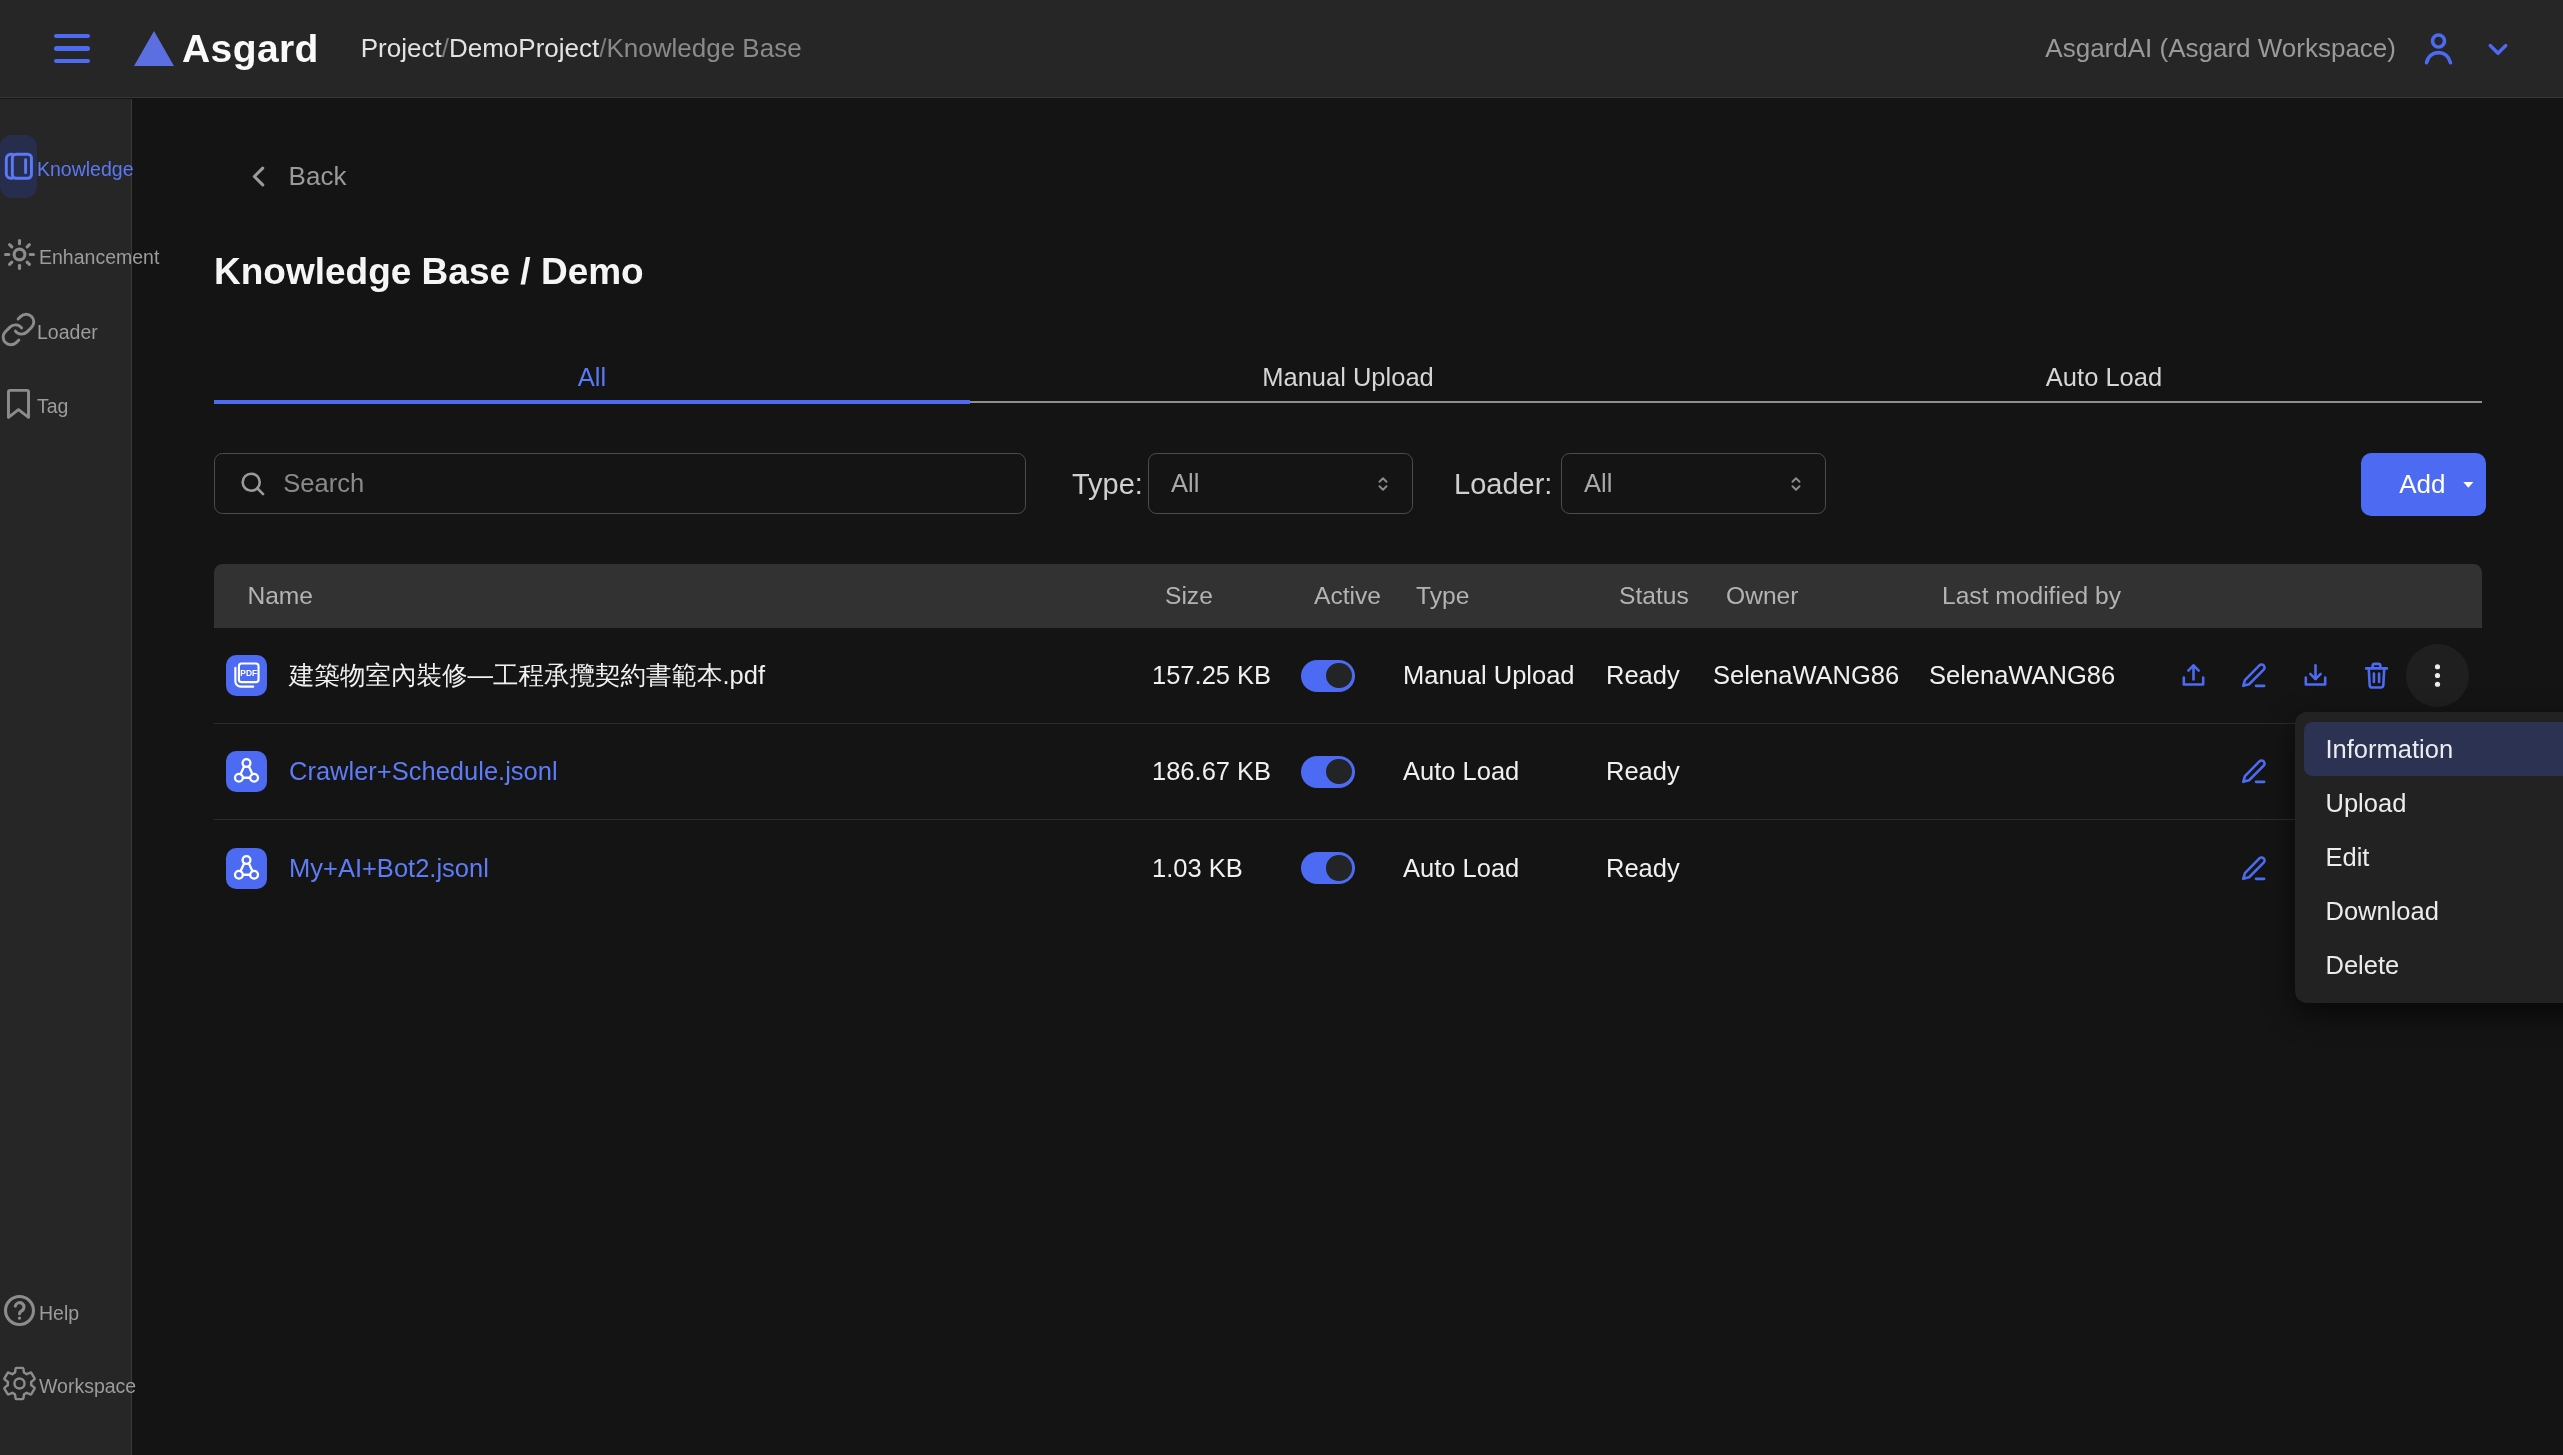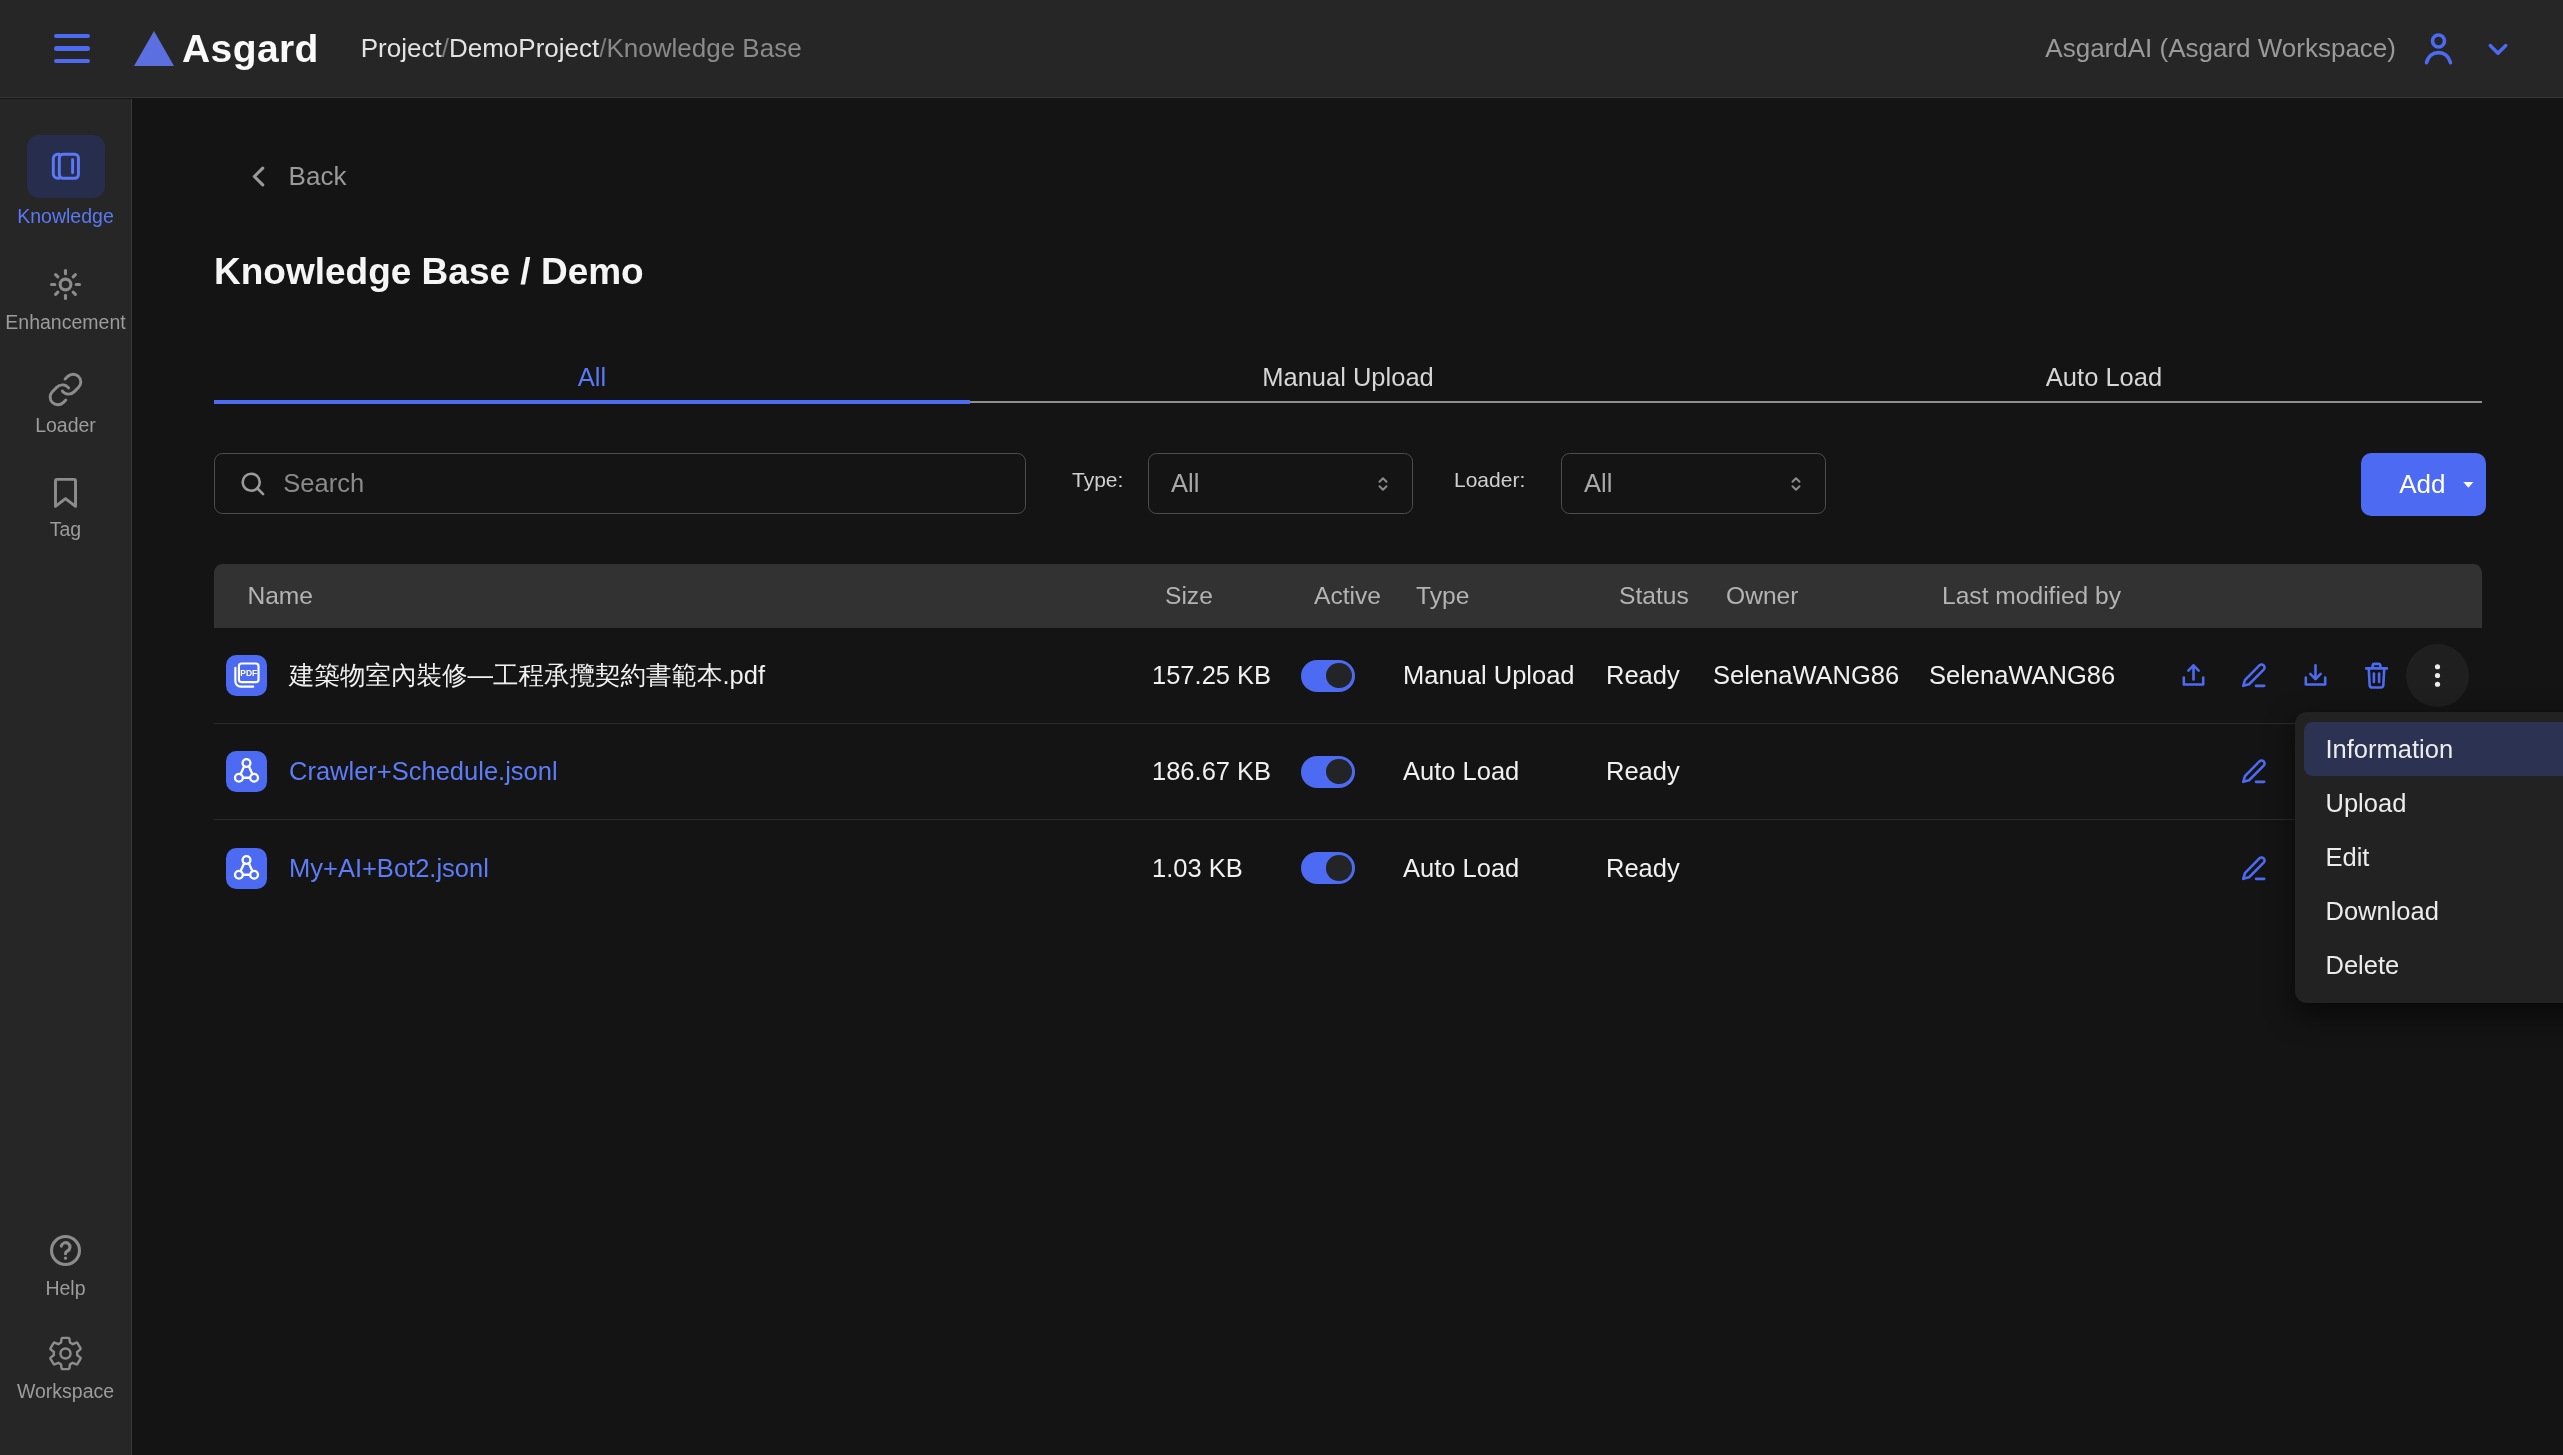--- a/index.html
+++ b/index.html
@@ -28,42 +28,42 @@
   .crumb-sep { color:#7d7d7d; font-weight:400; }
   .crumb.current { color:#8a8a8a; font-weight:400; }
   .topbar-right { margin-left:auto; margin-right:48px; display:flex; align-items:center; gap:22px; }
   .account-label { color:#9a9a9a; font-size:26px; }
   
   .sidebar {
     position:absolute; left:0; top:99px; width:132px; height:1357px;
     background:#262626; border-right:1.7px solid #3a3a3a;
     display:flex; flex-direction:column; align-items:center;
   }
-  .side-item { width:100%; display:flex; flex-direction:column; align-items:center; cursor:pointer; }
+  .side-item { width:100%; display:flex; align-items:center; cursor:pointer; }
   .side-label { font-size:19.5px; color:#9c9c9c; margin-top:6.8px; text-align:center; }
   .side-item.active .side-label { color:#5b78f6; }
   .icon-pill { width:78px; height:63px; border-radius:12px; display:flex; align-items:center; justify-content:center; }
   .side-item.active .icon-pill { background:#272e4d; }
   .side-spacer { flex:1; }
   
   .back-row { position:absolute; left:244px; top:161px; display:flex; align-items:center; gap:13.6px; cursor:pointer; }
   .back-label { color:#9a9a9a; font-size:26px; }
   .page-title { position:absolute; left:214px; top:251px; color:#f5f5f5; font-size:37px; font-weight:700; }
   
   .tabs { position:absolute; left:214px; top:353px; width:2268px; height:50px;
     display:grid; grid-template-columns:1fr 1fr 1fr; border-bottom:2.5px solid #8f8f8f; }
   .tab { display:flex; align-items:center; justify-content:center; font-size:25.5px; color:#d6d6d6; position:relative; cursor:pointer; }
   .tab.active { color:#5b78f6; }
   .tab.active::after { content:""; position:absolute; left:0; right:0; bottom:-3.4px; height:4.2px; background:#4d6bf2; }
   
   .searchbox { position:absolute; left:214px; top:453px; width:812px; height:61px;
     border:0.8px solid #4d4d4d; border-radius:8.5px; display:flex; align-items:center; padding-left:22px; gap:15.3px; background:transparent; }
   .searchbox input { flex:1; background:transparent; border:none; outline:none; color:#e0e0e0; font-size:25.5px; font-family:"Liberation Sans", sans-serif; }
   .searchbox input::placeholder { color:#8a8a8a; }
-  .filter-label { position:absolute; top:468px; color:#cfcfcf; font-size:21px; }
+  .filter-label { position:absolute; top:468px; color:#cfcfcf; font-size:29px; }
   .select { position:absolute; top:453px; width:265px; height:61px; border:0.8px solid #4d4d4d; border-radius:8.5px;
     display:flex; align-items:center; justify-content:space-between; padding:0 17px 0 22px; cursor:pointer; }
   .select .val { color:#a8a8a8; font-size:25.5px; }
   .btn-add { position:absolute; left:2361px; top:453px; width:125px; height:63px; background:#4d6bf2; border:none; border-radius:10.2px;
     display:flex; align-items:center; justify-content:center; gap:13.6px; cursor:pointer;padding-left:30px; }
   .btn-add span { color:#ffffff; font-size:26px; font-weight:500; }
   
   .tgrid { display:grid; grid-template-columns:938px 149px 102px 203px 107px 216px 234px 1fr; align-items:center; }
   .thead { position:absolute; left:214px; top:564px; width:2268px; height:64px; background:#323232; border-radius:8.5px 8.5px 0 0; }
   .thead .cell { color:#b3b3b3; font-size:24.6px;margin-left:13px; }

